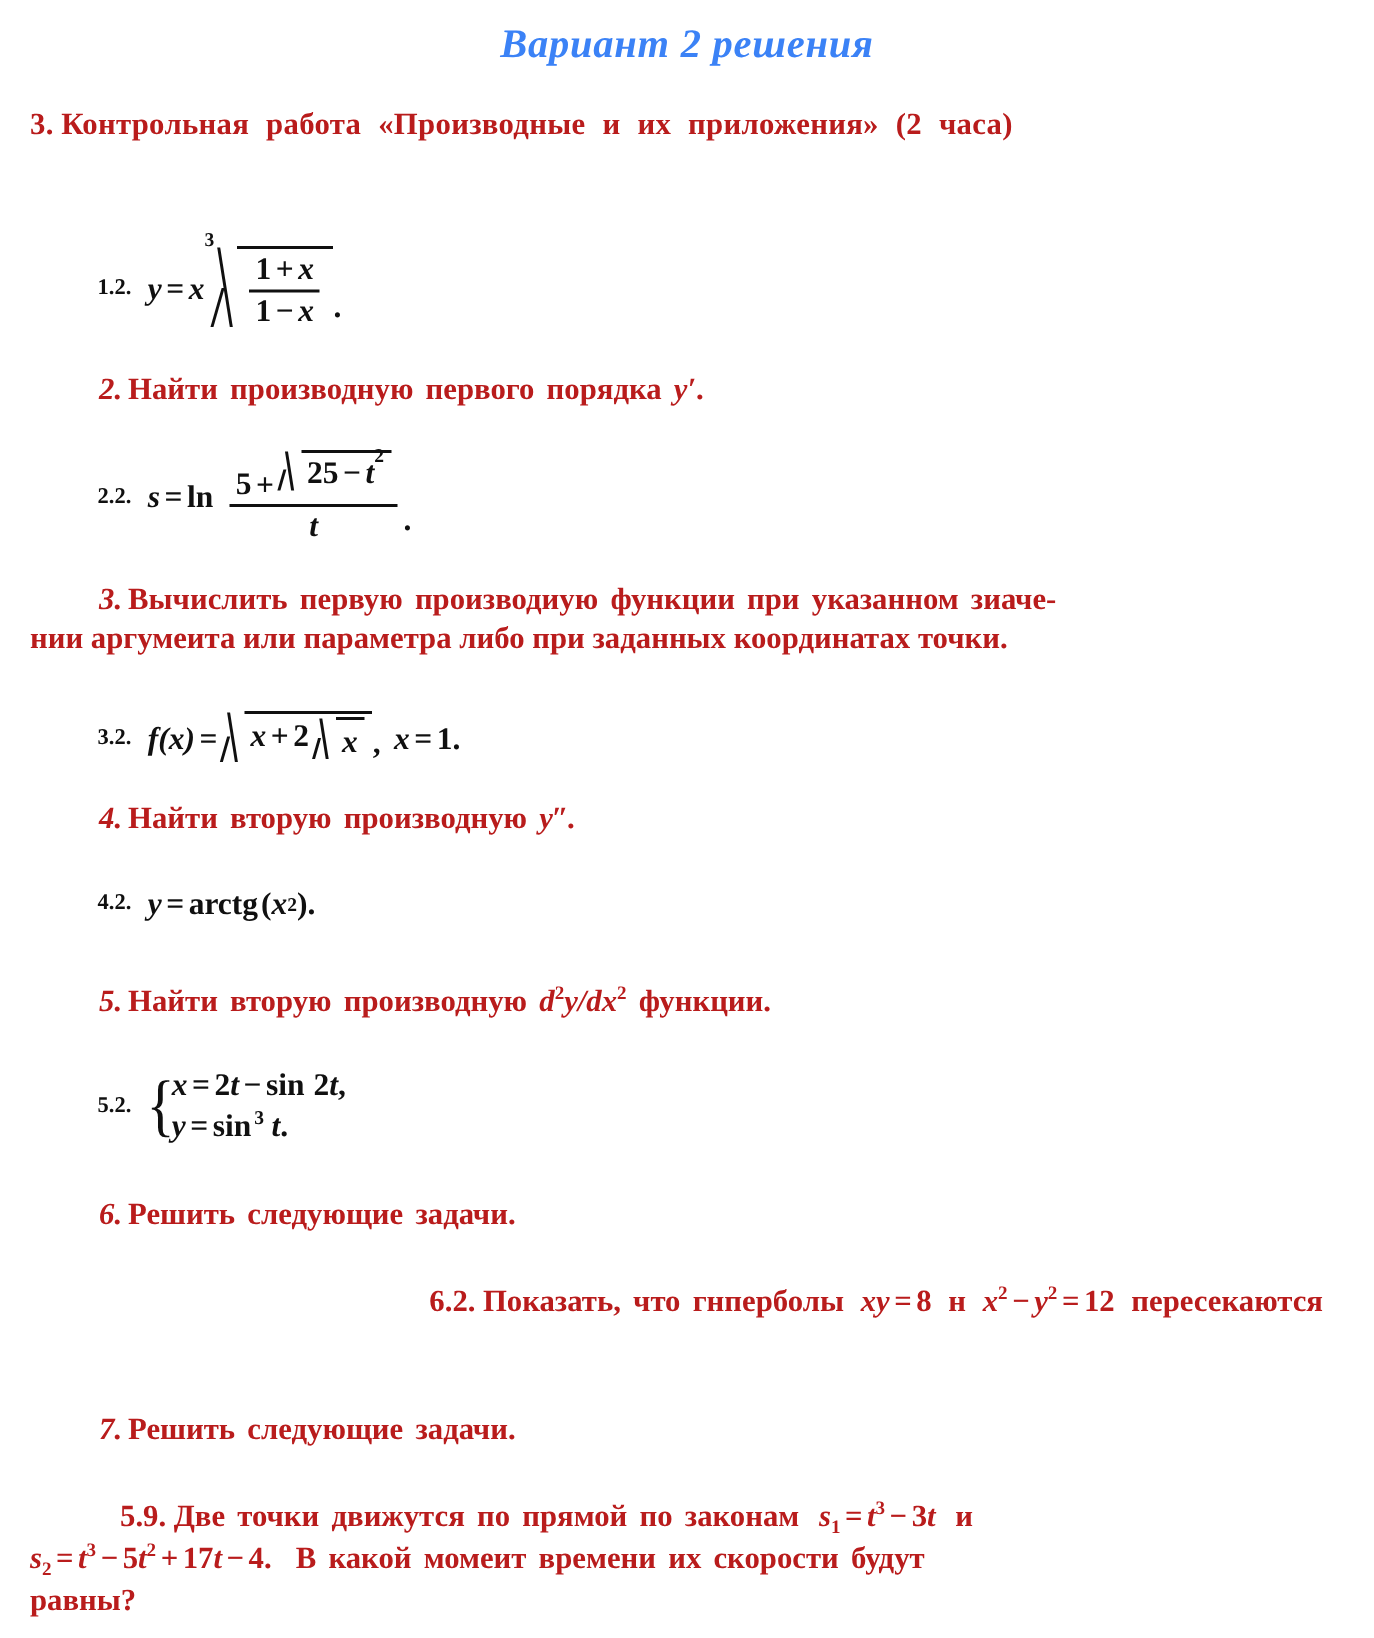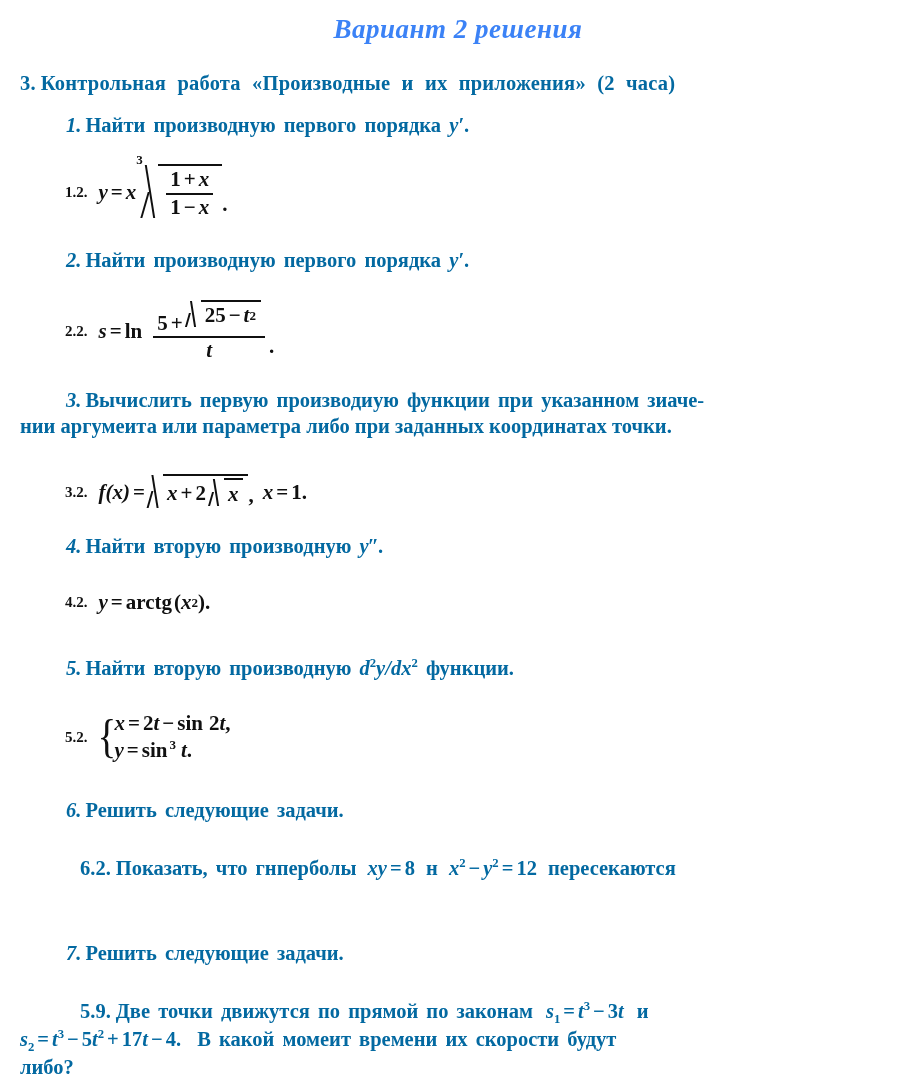--- a/index.html
+++ b/index.html
@@ -37,21 +37,21 @@
   }
 
   
   .block {
     position: absolute;
     left: 20px;
     right: 34px;
     font-size: 20.5px;
     line-height: 26px;
     font-weight: bold;
-    color: #0369a1;
+    color: #b91c1c;
     -webkit-font-smoothing: none;
   }
 
   .sec-head {
     font-weight: bold;
     font-size: 20.5px;
     letter-spacing: 0.2px;
   }
   .num-italic {
     font-style: italic;
@@ -129,21 +129,21 @@
     top: 1px;
     bottom: 3px;
     width: 9px;
     border-left: 2.6px solid #101010;
     transform: skewX(9deg);
   }
   .rad-body {
     border-top: 2px solid #101010;
     padding: 2px 5px 2px 4px;
     display: inline-flex;
-    align-items: center;
+    align-items: flex-start;
   }
   .rad-index {
     position: absolute;
     left: -7px;
     top: -12px;
     font-size: 0.62em;
     font-weight: bold;
     font-style: normal;
   }
 
@@ -190,24 +190,20 @@
 <body>
 
 <div class="page">
 
   <h1 class="doc-title">Вариант 2 решения</h1>
 
   <div class="block sec-head spaced-lg" style="top:58px;">
     <span class="num-plain">3.</span><span>Контрольная работа «Производные и их приложения» (2 часа)</span>
   </div>
 
-  <div class="block indent1 spaced" style="top:100px;">
-    <span class="num-italic">1.</span><span>Найти производную первого порядка</span>
-    <span class="mi">y′</span><span>.</span>
-  </div>
 
   <div class="formula-row" style="top:152px; left:55px;">
     <span class="flabel">1.2.</span>
     <span class="mi">y</span>
     <span class="mo">=</span>
     <span class="mi">x</span>
     <span class="rad" style="margin-left:7px;">
       <span class="rad-index">3</span>
       <span class="rad-sign"></span>
       <span class="rad-body">
@@ -311,21 +307,21 @@
         <div><span class="mi">x</span><span class="mo">=</span><span class="mn">2</span><span class="mi">t</span><span class="mo">−</span><span class="op-name">sin</span><span class="mn" style="padding-left:4px;">2</span><span class="mi">t</span><span>,</span></div>
         <div><span class="mi">y</span><span class="mo">=</span><span class="op-name">sin</span><sup class="exp up">3</sup><span class="mi" style="padding-left:5px;">t</span><span>.</span></div>
       </span>
     </span>
   </div>
 
   <div class="block indent1 spaced" style="top:785px;">
     <span class="num-italic">6.</span><span>Решить следующие задачи.</span>
   </div>
 
-  <div class="block indent2" style="top:843px;">
+  <div class="block indent2" style="top:843px;text-align:right;">
     <span class="num-plain">6.2.</span><span class="spaced">Показать, что гнперболы</span>
     <span style="padding:0 6px;"><span class="mi">xy</span><span class="mo">=</span><span class="mn">8</span></span>
     <span>н</span>
     <span style="padding:0 6px;"><span class="mi">x</span><sup class="exp up">2</sup><span class="mo">−</span><span class="mi">y</span><sup class="exp up">2</sup><span class="mo">=</span><span class="mn">12</span></span>
     <span class="spaced">пересекаются</span>
   </div>
 
   <div class="block indent1 spaced" style="top:928px;">
     <span class="num-italic">7.</span><span>Решить следующие задачи.</span>
   </div>
@@ -333,16 +329,16 @@
   <div class="block indent2 spaced" style="top:986px;">
     <span class="num-plain">5.9.</span><span>Две точки движутся по прямой по законам</span>
     <span style="padding:0 5px;"><span class="mi">s</span><sub class="sb">1</sub><span class="mo">=</span><span class="mi">t</span><sup class="exp up">3</sup><span class="mo">−</span><span class="mn">3</span><span class="mi">t</span></span>
     <span>и</span>
   </div>
   <div class="block spaced" style="top:1014px;">
     <span><span class="mi">s</span><sub class="sb">2</sub><span class="mo">=</span><span class="mi">t</span><sup class="exp up">3</sup><span class="mo">−</span><span class="mn">5</span><span class="mi">t</span><sup class="exp up">2</sup><span class="mo">+</span><span class="mn">17</span><span class="mi">t</span><span class="mo">−</span><span class="mn">4</span><span>.</span></span>
     <span style="padding-left:8px;">В какой момеит времени их скорости будут</span>
   </div>
   <div class="block" style="top:1042px;">
-    <span>либо?</span>
+    <span>равны?</span>
   </div>
 
 </div>
 
 </body></html>

